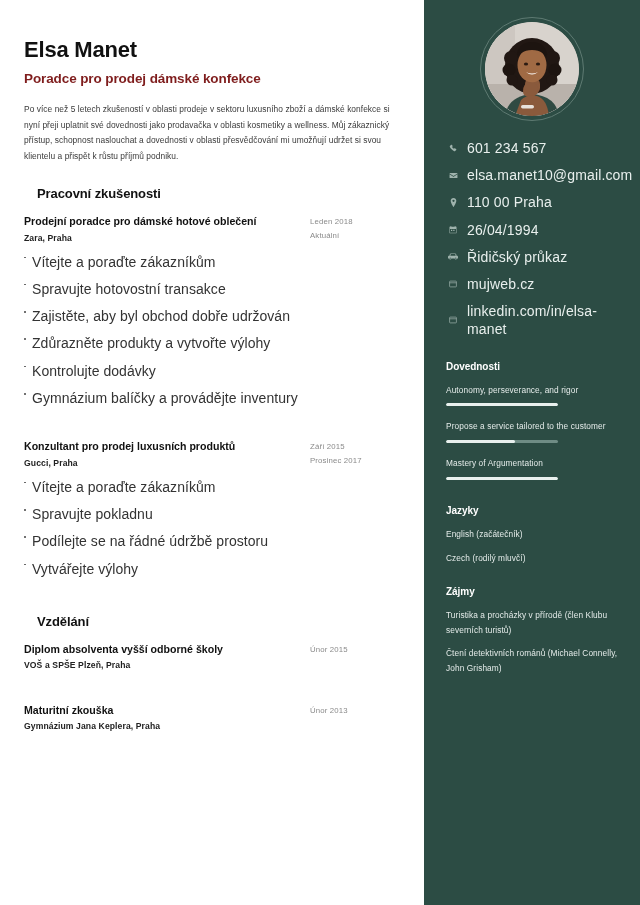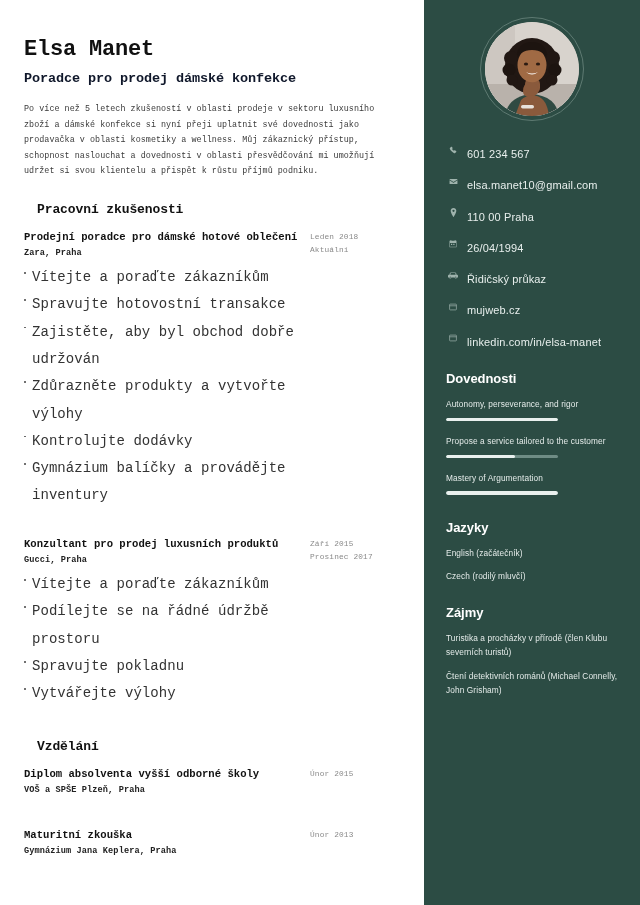--- a/index.html
+++ b/index.html
@@ -10,34 +10,33 @@
     overflow:hidden;
   }
   .page{position:relative;width:640px;height:905px;display:flex;}
 
   
   .main{
     width:424px;
     box-sizing:border-box;
     padding:38px 22px 0 24px;
     background:#ffffff;
-    font-family:Liberation Mono, monospace;
   }
   .name{
     font-size:22px;
     font-weight:bold;
     color:#111111;
     letter-spacing:-0.2px;
     margin:0 0 9px 0;
     line-height:1.1;
   }
   .headline{
     font-size:13.5px;
     font-weight:bold;
-    color:#0f172a;
+    color:#7f1d1d;
     margin:0 0 14px 0;
     line-height:1.25;
     letter-spacing:-0.1px;
   }
   .summary{
     font-size:8.4px;
     color:#3a3a3a;
     line-height:1.85;
     margin:0 0 22px 0;
     letter-spacing:0.05px;
@@ -105,24 +104,24 @@
   .contact-list{margin:0 0 16px 0;padding:0 0 0 4px;list-style:none;}
   .contact-row{
     display:flex;align-items:center;
     margin-bottom:9px;
   }
   .c-icon{
     width:14px;flex:none;display:flex;align-items:center;justify-content:center;
     color:#9fb3ad;margin-right:7px;
   }
   .c-icon svg{display:block;}
-  .c-text{font-size:11px;color:#e8efed;letter-spacing:0.15px;line-height:1.3;margin-top:8px;}
+  .c-text{font-size:14px;color:#e8efed;letter-spacing:0.15px;line-height:1.3;}
 
   .side-title{
-    font-size:13px;font-weight:bold;color:#ffffff;
+    font-size:10px;font-weight:bold;color:#ffffff;
     margin:0 0 11px 4px;letter-spacing:-0.05px;
   }
   .skill{margin:0 0 13px 4px;}
   .skill-label{
     font-size:8.3px;color:#e4ebe9;line-height:1.75;margin-bottom:6px;letter-spacing:0.1px;
   }
   .bar{
     height:3.4px;width:112px;border-radius:2px;
     background:#6f8c85;overflow:hidden;
   }
@@ -168,22 +167,22 @@
     </div>
 
     <div class="gap-lg"></div>
 
     <div class="entry">
       <div class="entry-left">
         <div class="entry-title">Konzultant pro prodej luxusních produktů</div>
         <div class="entry-org">Gucci, Praha</div>
         <ul class="bullets">
           <li>Vítejte a poraďte zákazníkům</li>
+          <li>Spravujte pokladnu</li>
           <li>Podílejte se na řádné údržbě prostoru</li>
-          <li>Spravujte pokladnu</li>
           <li>Vytvářejte výlohy</li>
         </ul>
       </div>
       <div class="entry-dates">
         <div class="date-line">Září 2015</div>
         <div class="date-line">Prosinec 2017</div>
       </div>
     </div>
 
     <div class="sec-gap"></div>

